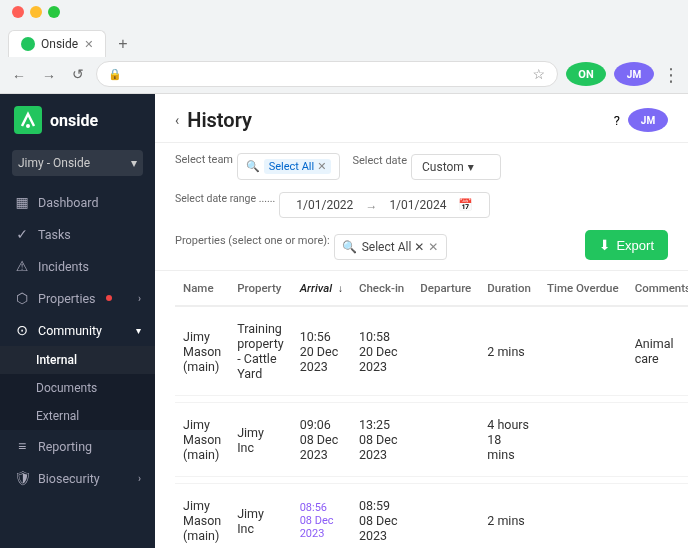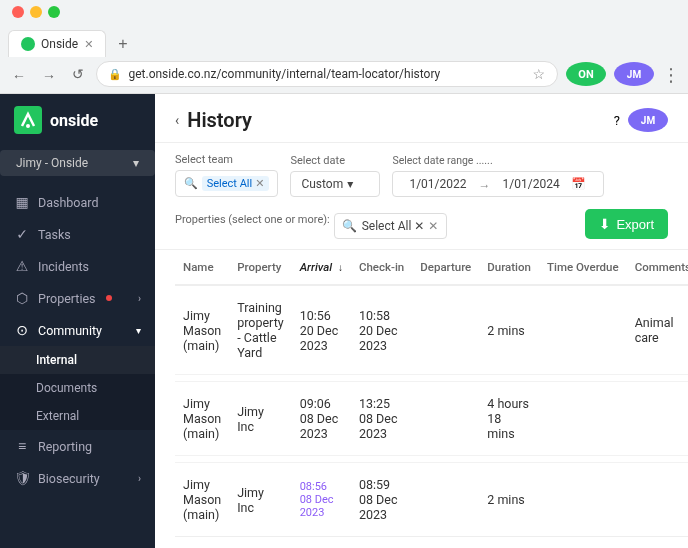--- a/index.html
+++ b/index.html
@@ -25,39 +25,39 @@
     .ext-icon { width: 40px; height: 24px; background: #22c55e; border-radius: 50%; display: flex; align-items: center; justify-content: center; color: white; font-size: 10px; font-weight: bold; }
     .menu-icon { color: #666; font-size: 18px; cursor: pointer; }
 
     
     .app { display: flex; height: 500px; }
 
     
     .sidebar { width: 155px; background: #1a2332; color: white; display: flex; flex-direction: column; flex-shrink: 0; }
     .sidebar-logo { padding: 12px 14px; display: flex; align-items: center; gap: 8px; }
     .logo-icon { width: 28px; height: 28px; }
-    .workspace-selector { margin: 4px 0; background: rgba(255,255,255,0.1); border-radius: 4px; padding: 6px 16px; display: flex; align-items: center; justify-content: space-between; cursor: pointer; font-size: 12px; color: #ccc; }
+    .workspace-selector { margin: 4px 12px; background: rgba(255,255,255,0.1); border-radius: 4px; padding: 6px 6px; display: flex; align-items: center; justify-content: space-between; cursor: pointer; font-size: 12px; color: #ccc; }
     .nav-items { flex: 1; overflow-y: auto; padding: 6px 0; }
     .nav-item { display: flex; align-items: center; gap: 8px; padding: 8px 14px; color: #aab; font-size: 12.5px; cursor: pointer; }
     .nav-item.active { color: white; }
     .nav-item .icon { font-size: 14px; width: 16px; text-align: center; }
     .nav-item .chevron { margin-left: auto; font-size: 10px; }
     .nav-sub { background: rgba(0,0,0,0.15); }
     .nav-sub-item { padding: 7px 14px 7px 36px; color: #aab; font-size: 12px; cursor: pointer; display: block; }
     .nav-sub-item.active { color: white; font-weight: 500; background: rgba(255,255,255,0.05); }
 
     
     .main { flex: 1; background: white; overflow: auto; }
     .page-header { padding: 14px 20px 10px; display: flex; align-items: center; gap: 8px; border-bottom: 1px solid #eee; }
     .back-btn { color: #555; cursor: pointer; font-size: 14px; }
     .page-title { font-size: 20px; font-weight: 600; color: #222; }
 
     
     .filters { padding: 10px 20px; display: flex; align-items: flex-end; gap: 12px; flex-wrap: wrap; border-bottom: 1px solid #eee; }
-    .filter-group { display: flex; flex-direction: column; gap: 4px; }
+    .filter-group { display: flex; flex-direction: row; gap: 4px; }
     .filter-label { font-size: 11px; color: #666; }
     .filter-select { display: flex; align-items: center; gap: 4px; border: 1px solid #ddd; border-radius: 4px; padding: 5px 8px; font-size: 12px; color: #444; background: white; cursor: pointer; }
     .filter-select .search-icon { color: #888; font-size: 11px; }
     .filter-select .tag { background: #e8f4fd; color: #0066cc; border-radius: 3px; padding: 1px 5px; font-size: 11px; display: flex; align-items: center; gap: 3px; }
     .filter-select .tag-x { cursor: pointer; color: #888; }
     .date-range { display: flex; align-items: flex-start; gap: 12px; border: 1px solid #ddd; border-radius: 4px; padding: 5px 16px; font-size: 12px; color: #444; background: white; }
     .date-separator { color: #888; }
     .date-icon { color: #888; font-size: 12px; cursor: pointer; }
     .date-dropdown { display: flex; align-items: center; gap: 4px; border: 1px solid #ddd; border-radius: 4px; padding: 5px 10px; font-size: 12px; color: #444; background: white; cursor: pointer; min-width: 90px; }
     .props-group { display: flex; gap: 4px; }
@@ -92,21 +92,20 @@
       <span class="tab-close">✕</span>
     </div>
     <button class="tab-new">+</button>
   </div>
   <div class="address-bar">
     <button class="nav-btn">←</button>
     <button class="nav-btn">→</button>
     <button class="nav-btn">↺</button>
     <div class="url-bar">
       <span class="lock-icon">🔒</span>
-      <span style="font-size:12px;color:#333;">get.onside.co.nz/community/internal/team-locator/history</span>
       <span class="star-icon">☆</span>
     </div>
     <div class="ext-icon" style="font-size:11px;">ON</div>
     <div class="ext-icon" style="background:#7c6af5;">JM</div>
     <span class="menu-icon">⋮</span>
   </div>
 </div>
 
 <div class="app">
 

